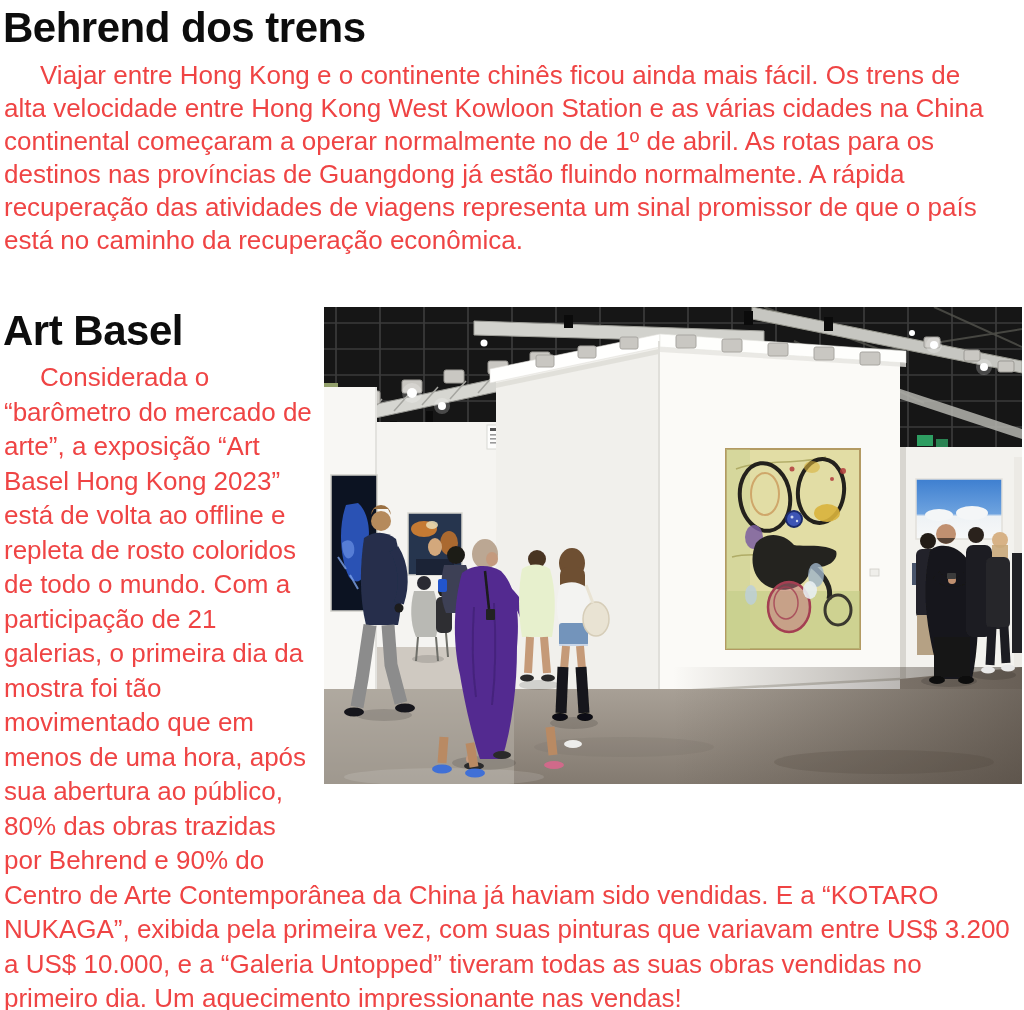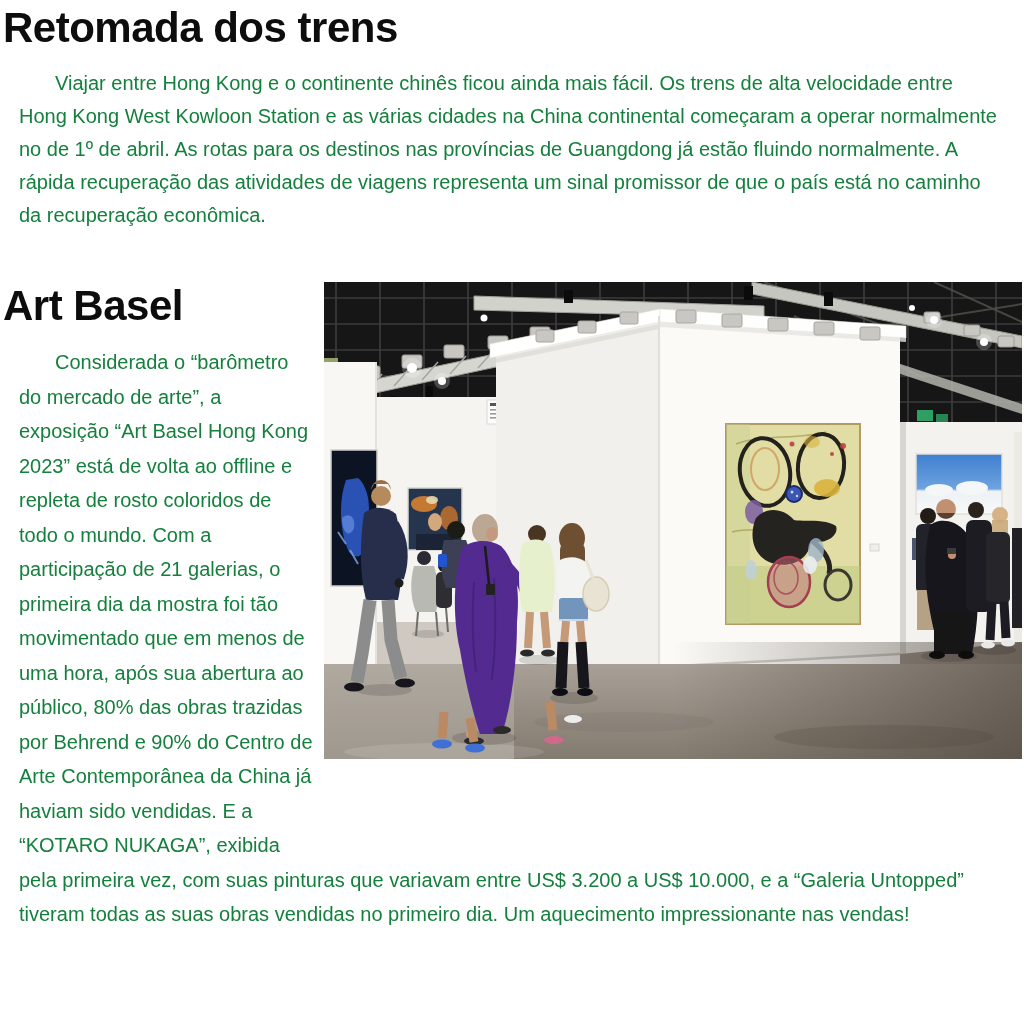--- a/index.html
+++ b/index.html
@@ -14,44 +14,44 @@
   h1, h2 {
     margin: 0;
     font-size: 42px;
     font-weight: 700;
     letter-spacing: -0.5px;
     line-height: 1.12;
     color: #0d0d0d;
   }
   h1 { margin: 2px 0 8px 0; }
   p.body-text {
-    margin: 16px;
-    font-size: 20px;
+    margin: 1px;
+    font-size: 26px;
     line-height: 33px;
     text-indent: 36px;
-    color: #15803d;
+    color: #ef4444;
     max-width: 1002px;
   }
   section.art-basel { margin-top: 50px; }
   section.art-basel p.body-text { line-height: 34.5px; max-width: none; }
   figure.photo {
     float: right;
     width: 698px; height: 477px;
     margin: 0 0 72px 10px;
     padding: 0;
   }
   figure.photo svg { display: block; width: 698px; height: 477px; }
   section.art-basel h2 { margin-bottom: 6px; }
 </style>
 </head>
 <body>
 
 <main class="page">
 
-  <h1>Retomada dos trens</h1>
+  <h1>Behrend dos trens</h1>
   <p class="body-text">Viajar entre Hong Kong e o continente chinês ficou ainda mais fácil. Os trens de alta velocidade entre Hong Kong West Kowloon Station e as várias cidades na China continental começaram a operar normalmente no de 1º de abril. As rotas para os destinos nas províncias de Guangdong já estão fluindo normalmente. A rápida recuperação das atividades de viagens representa um sinal promissor de que o país está no caminho da recuperação econômica.</p>
 
   <section class="art-basel">
 
     <figure class="photo" role="img" aria-label="Salão da exposição Art Basel Hong Kong 2023 com visitantes caminhando entre paredes brancas e pinturas">
       <svg viewBox="0 0 698 477" preserveAspectRatio="none" aria-hidden="true">
         <defs>
           <linearGradient id="floorG" x1="0" y1="0" x2="0" y2="1">
             <stop offset="0" stop-color="#a8a096"></stop>
               <stop offset="1" stop-color="#837a70"></stop>

